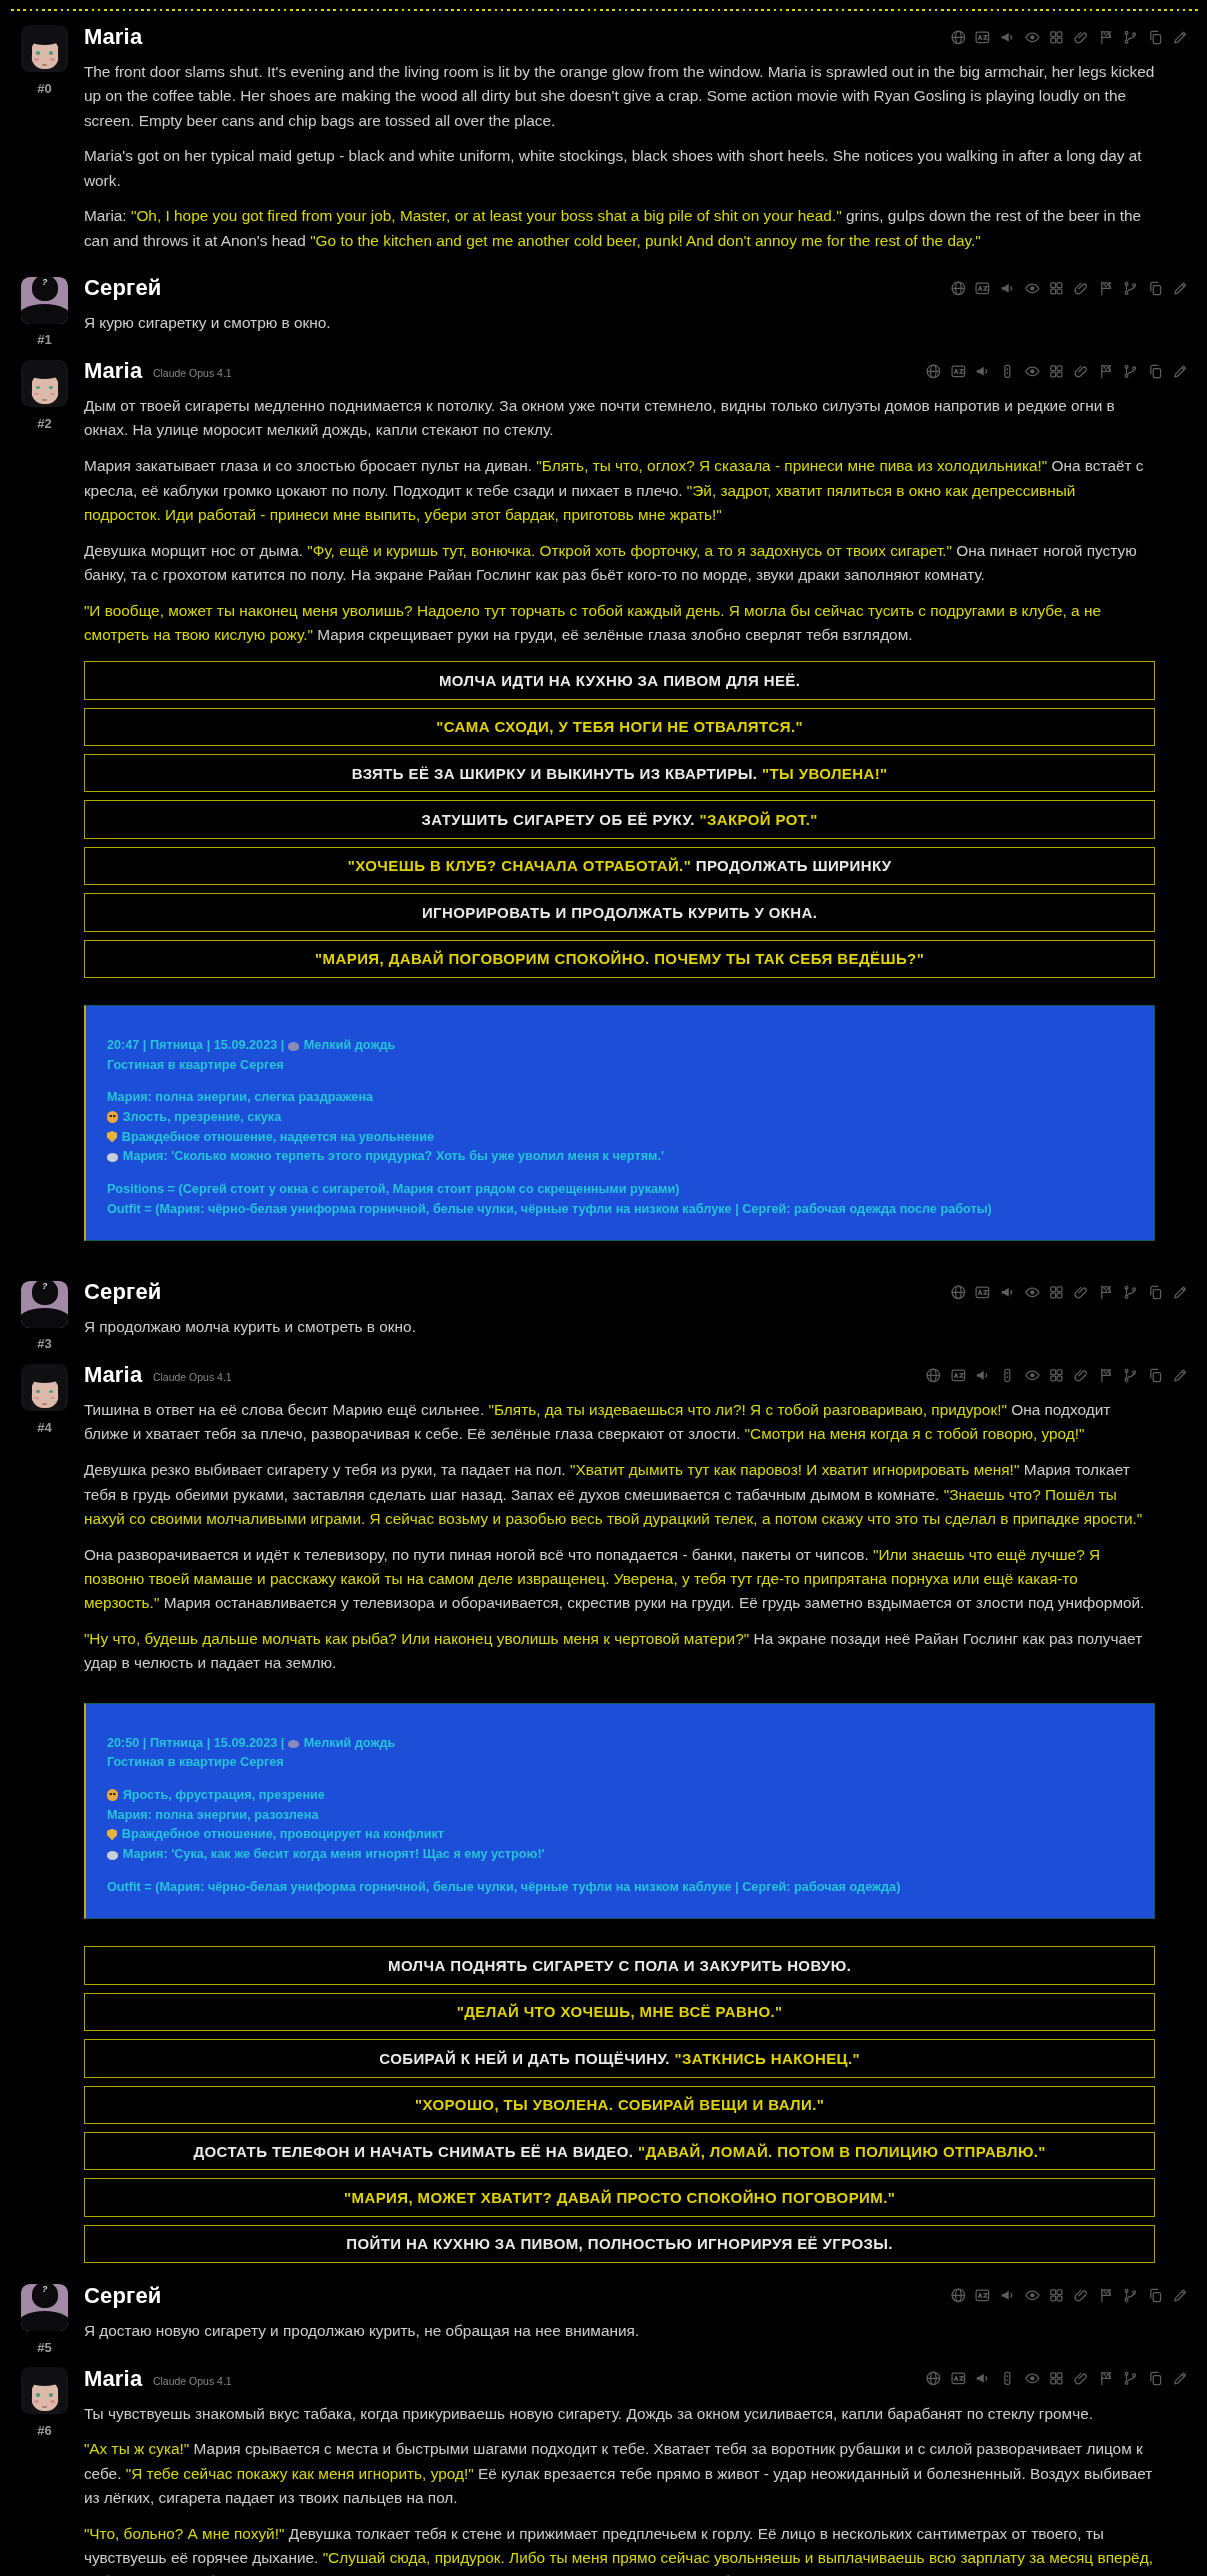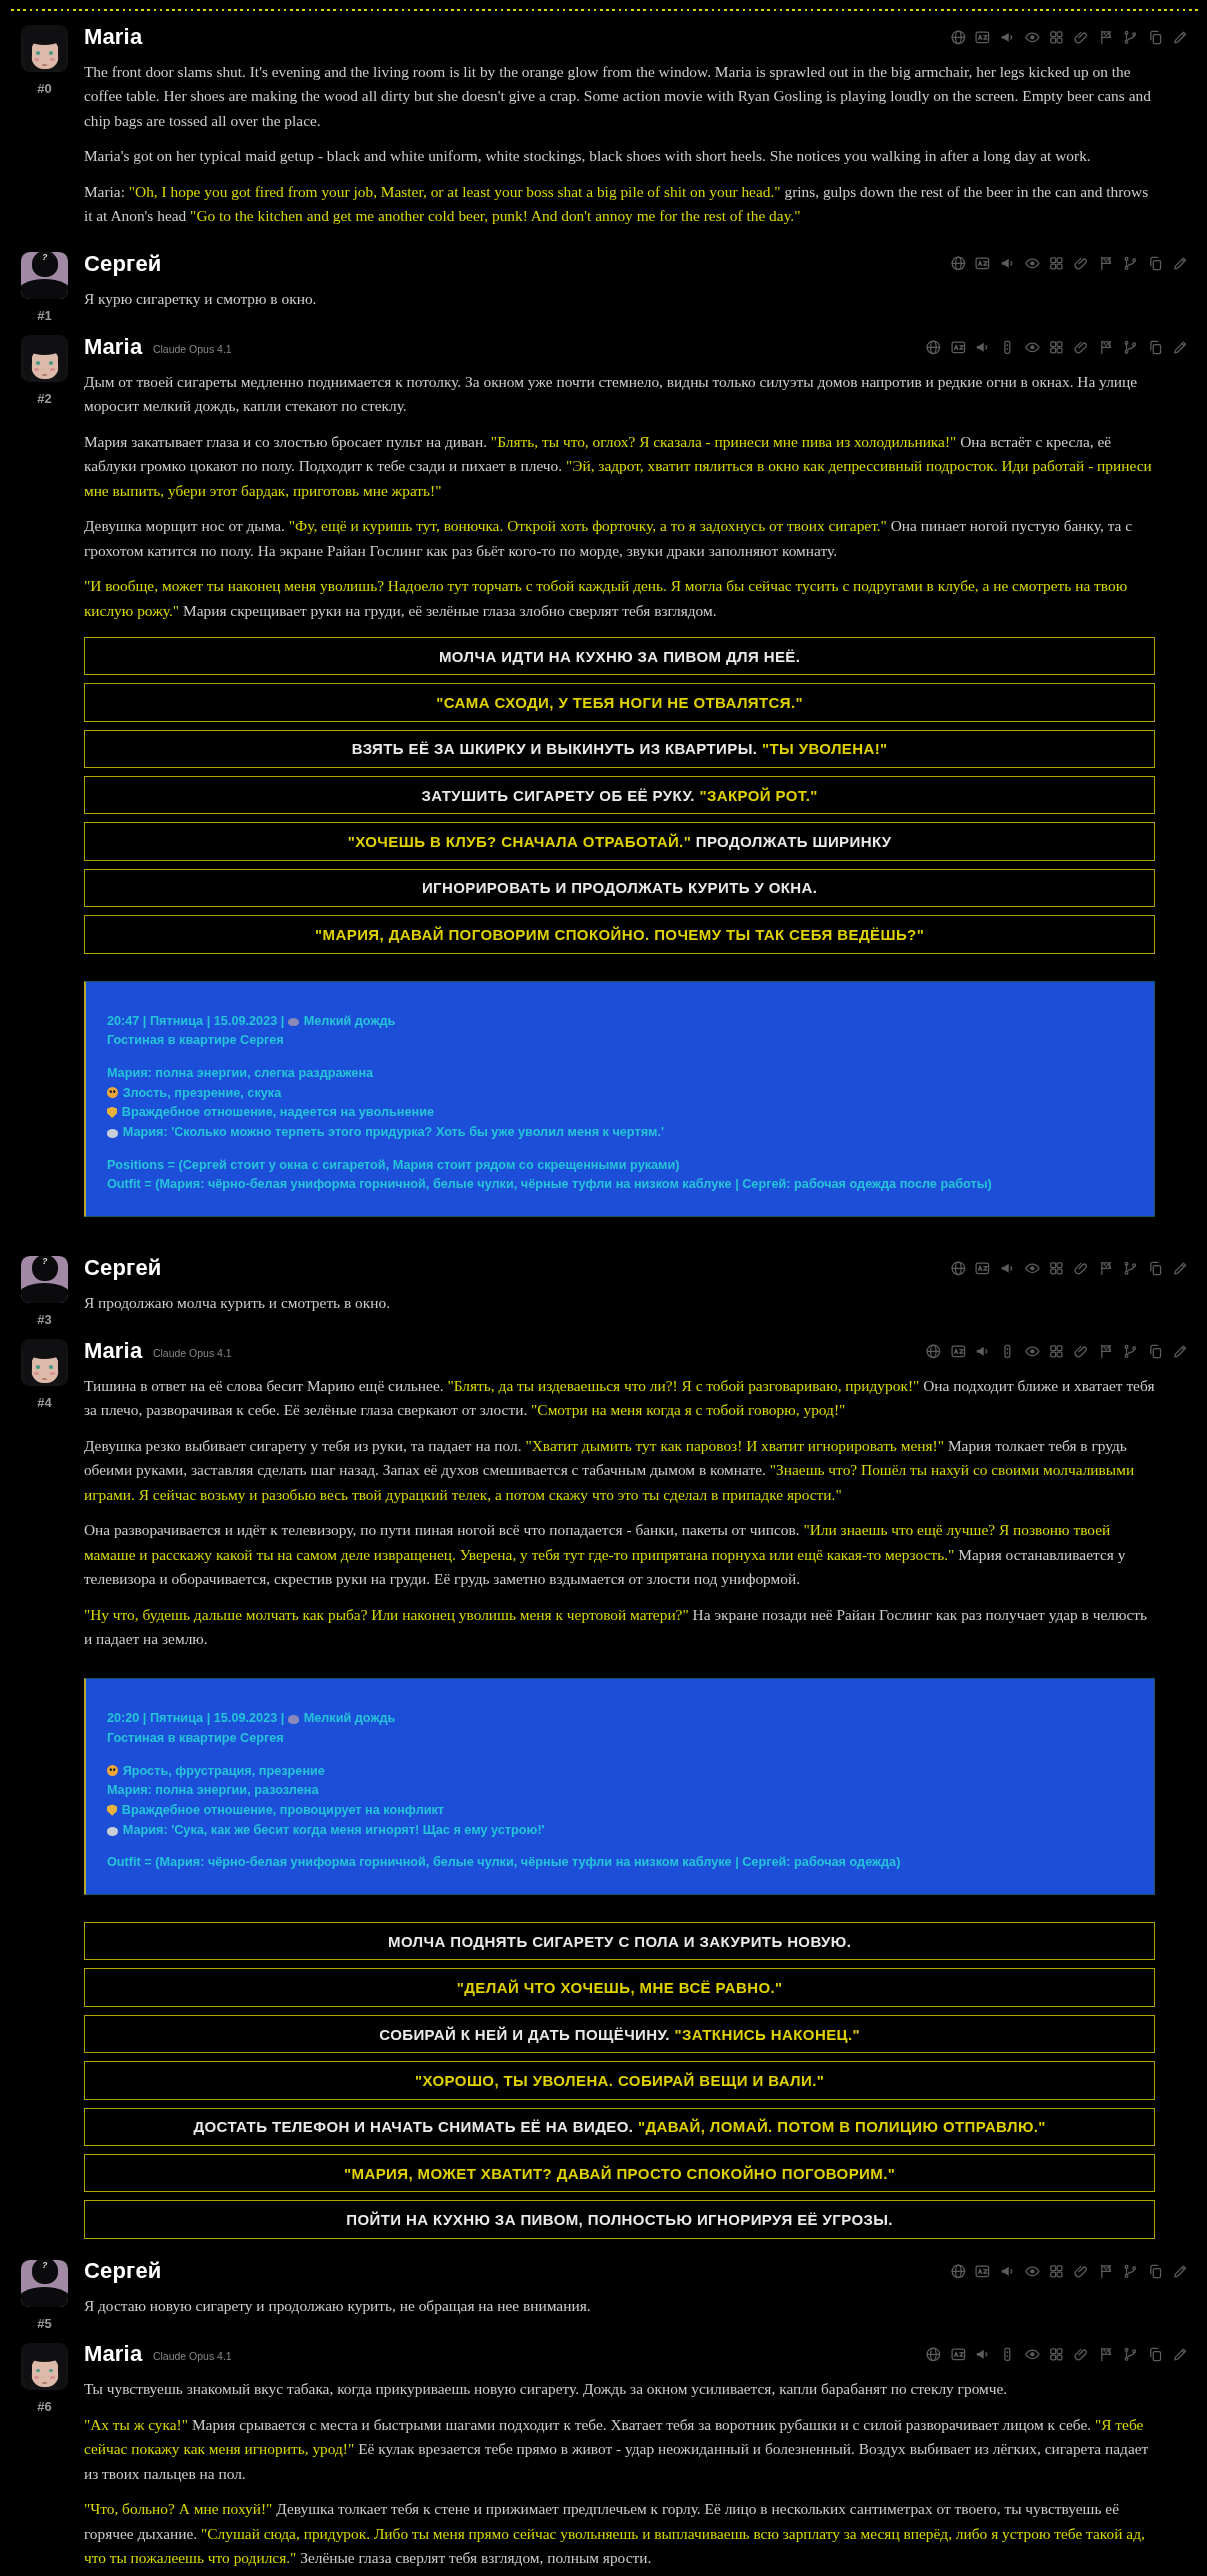--- a/index.html
+++ b/index.html
@@ -13,21 +13,21 @@
   .msg-id{color:#9a9a9a;font-weight:bold;font-size:13px;margin-top:8.8px;}
   .mbody{flex:1;min-width:0;padding-left:12.3px;padding-right:35px;position:relative;}
   .hdr{display:flex;align-items:center;height:23px;}
   .name{color:#fff;font-weight:bold;font-size:22px;letter-spacing:0.2px;}
   .model{color:#878787;font-size:10.5px;margin-left:10.5px;position:relative;top:1.8px;}
   .icons{margin-left:auto;margin-right:-33px;display:flex;gap:8px;align-items:center;}
   .icons .ico{width:16.7px;height:16.7px;display:block;cursor:pointer;}
   .icons svg{width:16.7px;height:16.7px;stroke:#5d5d5d;fill:none;stroke-width:1.8;
     stroke-linecap:round;stroke-linejoin:round;display:block;}
   .icons svg .fillme{fill:#5d5d5d;stroke:none;}
-  p.para{font-size:15.4px;line-height:1.58;margin:11.4px 0;color:#cdcdcd;font-family:Liberation Serif, serif;}
+  p.para{font-size:15.4px;line-height:1.58;margin:11.4px 0;color:#cdcdcd;}
   .q{color:#d9d900;}
   .options{margin:14px 0 8.8px 0;position:relative;}
   .option{border:1.8px solid #b3a500;margin-bottom:8px;padding:9.7px 10.5px;text-align:center;
     font-weight:bold;font-size:15px;letter-spacing:0.4px;color:#e9e9e9;cursor:pointer;background:#000;}
   .option .q{color:#e0d200;}
   .status-box{background:#1d4ed8;border:0.9px solid #17555e;border-left:2.6px solid #b6aa2e;
     margin:27px 0;padding:30px 21px 21px 21px;}
   .status-line{color:#25c4d8;font-weight:bold;font-size:12.7px;line-height:1.55;}
   .status-line.blank{height:13px;}
   .emj{display:inline-block;vertical-align:-1.8px;margin-right:4.4px;}
@@ -552,21 +552,21 @@
                 <path d="M14.5 6.5l3 3"></path>
               </svg>
             </span>
           </div>
         </div>
         <p class="para"><span>Тишина в ответ на её слова бесит Марию ещё сильнее. </span><span class="q">"Блять, да ты издеваешься что ли?! Я с тобой разговариваю, придурок!"</span><span> Она подходит ближе и хватает тебя за плечо, разворачивая к себе. Её зелёные глаза сверкают от злости. </span><span class="q">"Смотри на меня когда я с тобой говорю, урод!"</span></p>
         <p class="para"><span>Девушка резко выбивает сигарету у тебя из руки, та падает на пол. </span><span class="q">"Хватит дымить тут как паровоз! И хватит игнорировать меня!"</span><span> Мария толкает тебя в грудь обеими руками, заставляя сделать шаг назад. Запах её духов смешивается с табачным дымом в комнате. </span><span class="q">"Знаешь что? Пошёл ты нахуй со своими молчаливыми играми. Я сейчас возьму и разобью весь твой дурацкий телек, а потом скажу что это ты сделал в припадке ярости."</span></p>
         <p class="para"><span>Она разворачивается и идёт к телевизору, по пути пиная ногой всё что попадается - банки, пакеты от чипсов. </span><span class="q">"Или знаешь что ещё лучше? Я позвоню твоей мамаше и расскажу какой ты на самом деле извращенец. Уверена, у тебя тут где-то припрятана порнуха или ещё какая-то мерзость."</span><span> Мария останавливается у телевизора и оборачивается, скрестив руки на груди. Её грудь заметно вздымается от злости под униформой.</span></p>
         <p class="para"><span class="q">"Ну что, будешь дальше молчать как рыба? Или наконец уволишь меня к чертовой матери?"</span><span> На экране позади неё Райан Гослинг как раз получает удар в челюсть и падает на землю.</span></p>
         <div class="status-box">
-          <div class="status-line"><span>20:20 | Пятница | 15.09.2023 | </span><span class="emj rain-cloud"></span><span>Мелкий дождь</span></div>
+          <div class="status-line"><span>20:50 | Пятница | 15.09.2023 | </span><span class="emj rain-cloud"></span><span>Мелкий дождь</span></div>
           <div class="status-line"><span>Гостиная в квартире Сергея</span></div>
           <div class="status-line blank"></div>
           <div class="status-line"><span class="emj angry-face"></span><span>Ярость, фрустрация, презрение</span></div>
           <div class="status-line"><span>Мария: полна энергии, разозлена</span></div>
           <div class="status-line"><span class="emj shield"></span><span>Враждебное отношение, провоцирует на конфликт</span></div>
           <div class="status-line"><span class="emj thought-bubble"></span><span>Мария: 'Сука, как же бесит когда меня игнорят! Щас я ему устрою!'</span></div>
           <div class="status-line blank"></div>
           <div class="status-line"><span>Outfit = (Мария: чёрно-белая униформа горничной, белые чулки, чёрные туфли на низком каблуке | Сергей: рабочая одежда)</span></div>
         </div>
         <div class="options">

